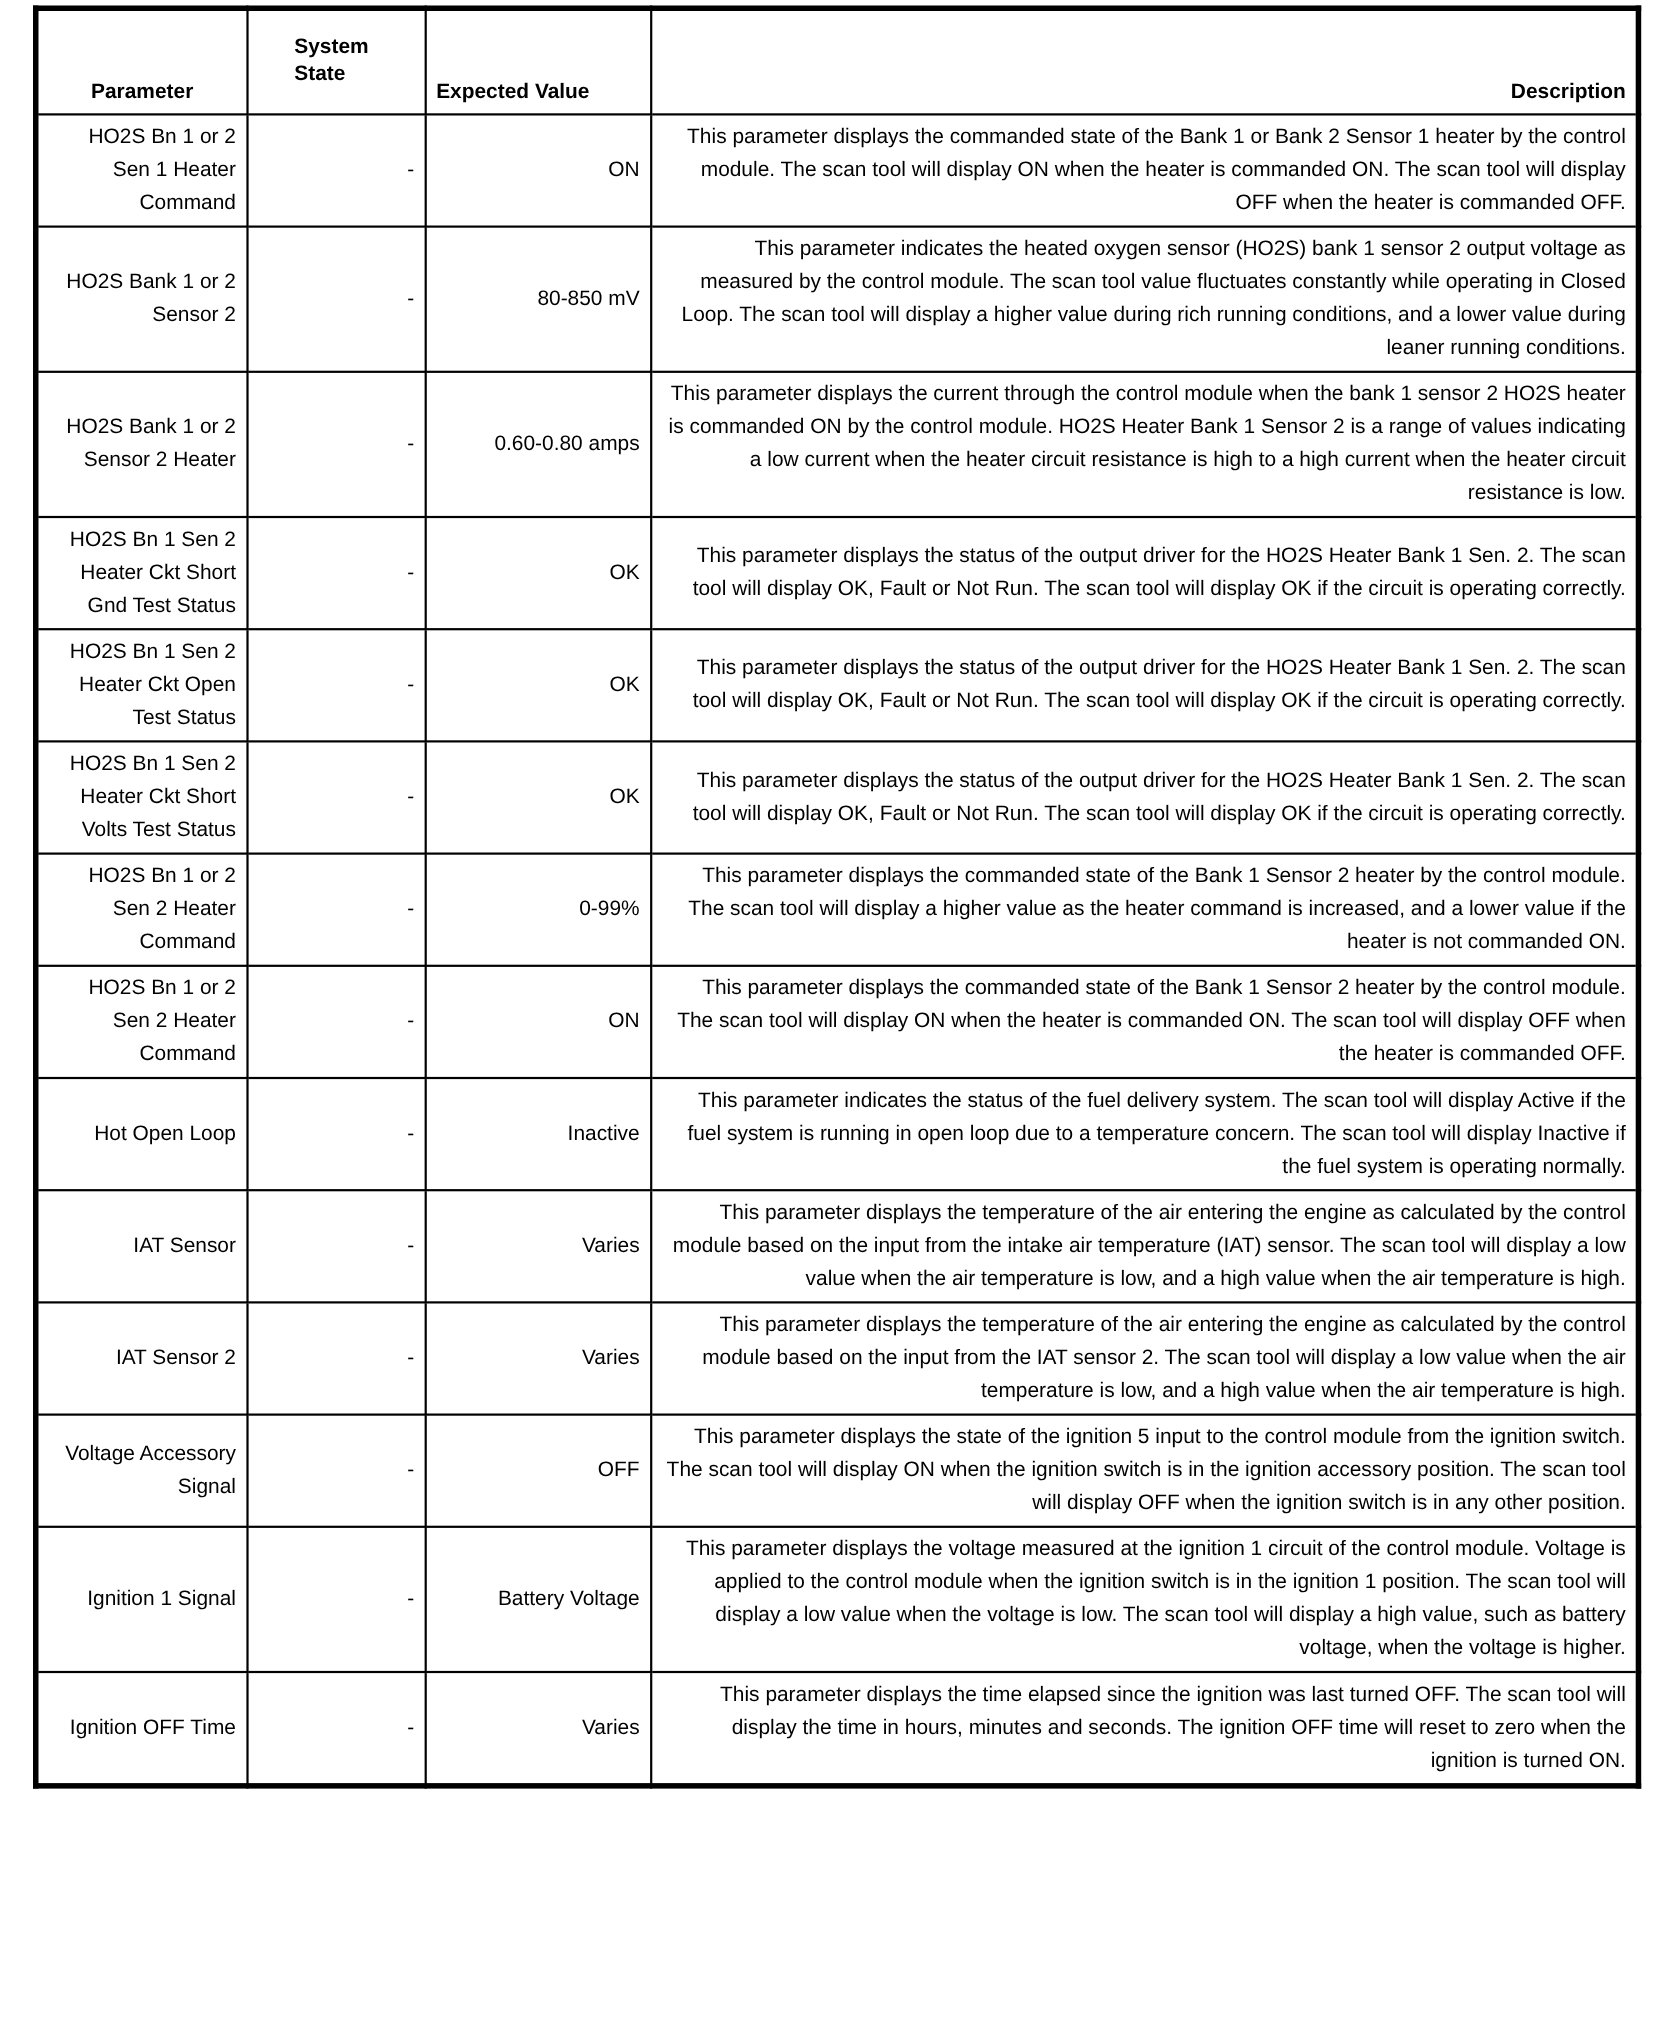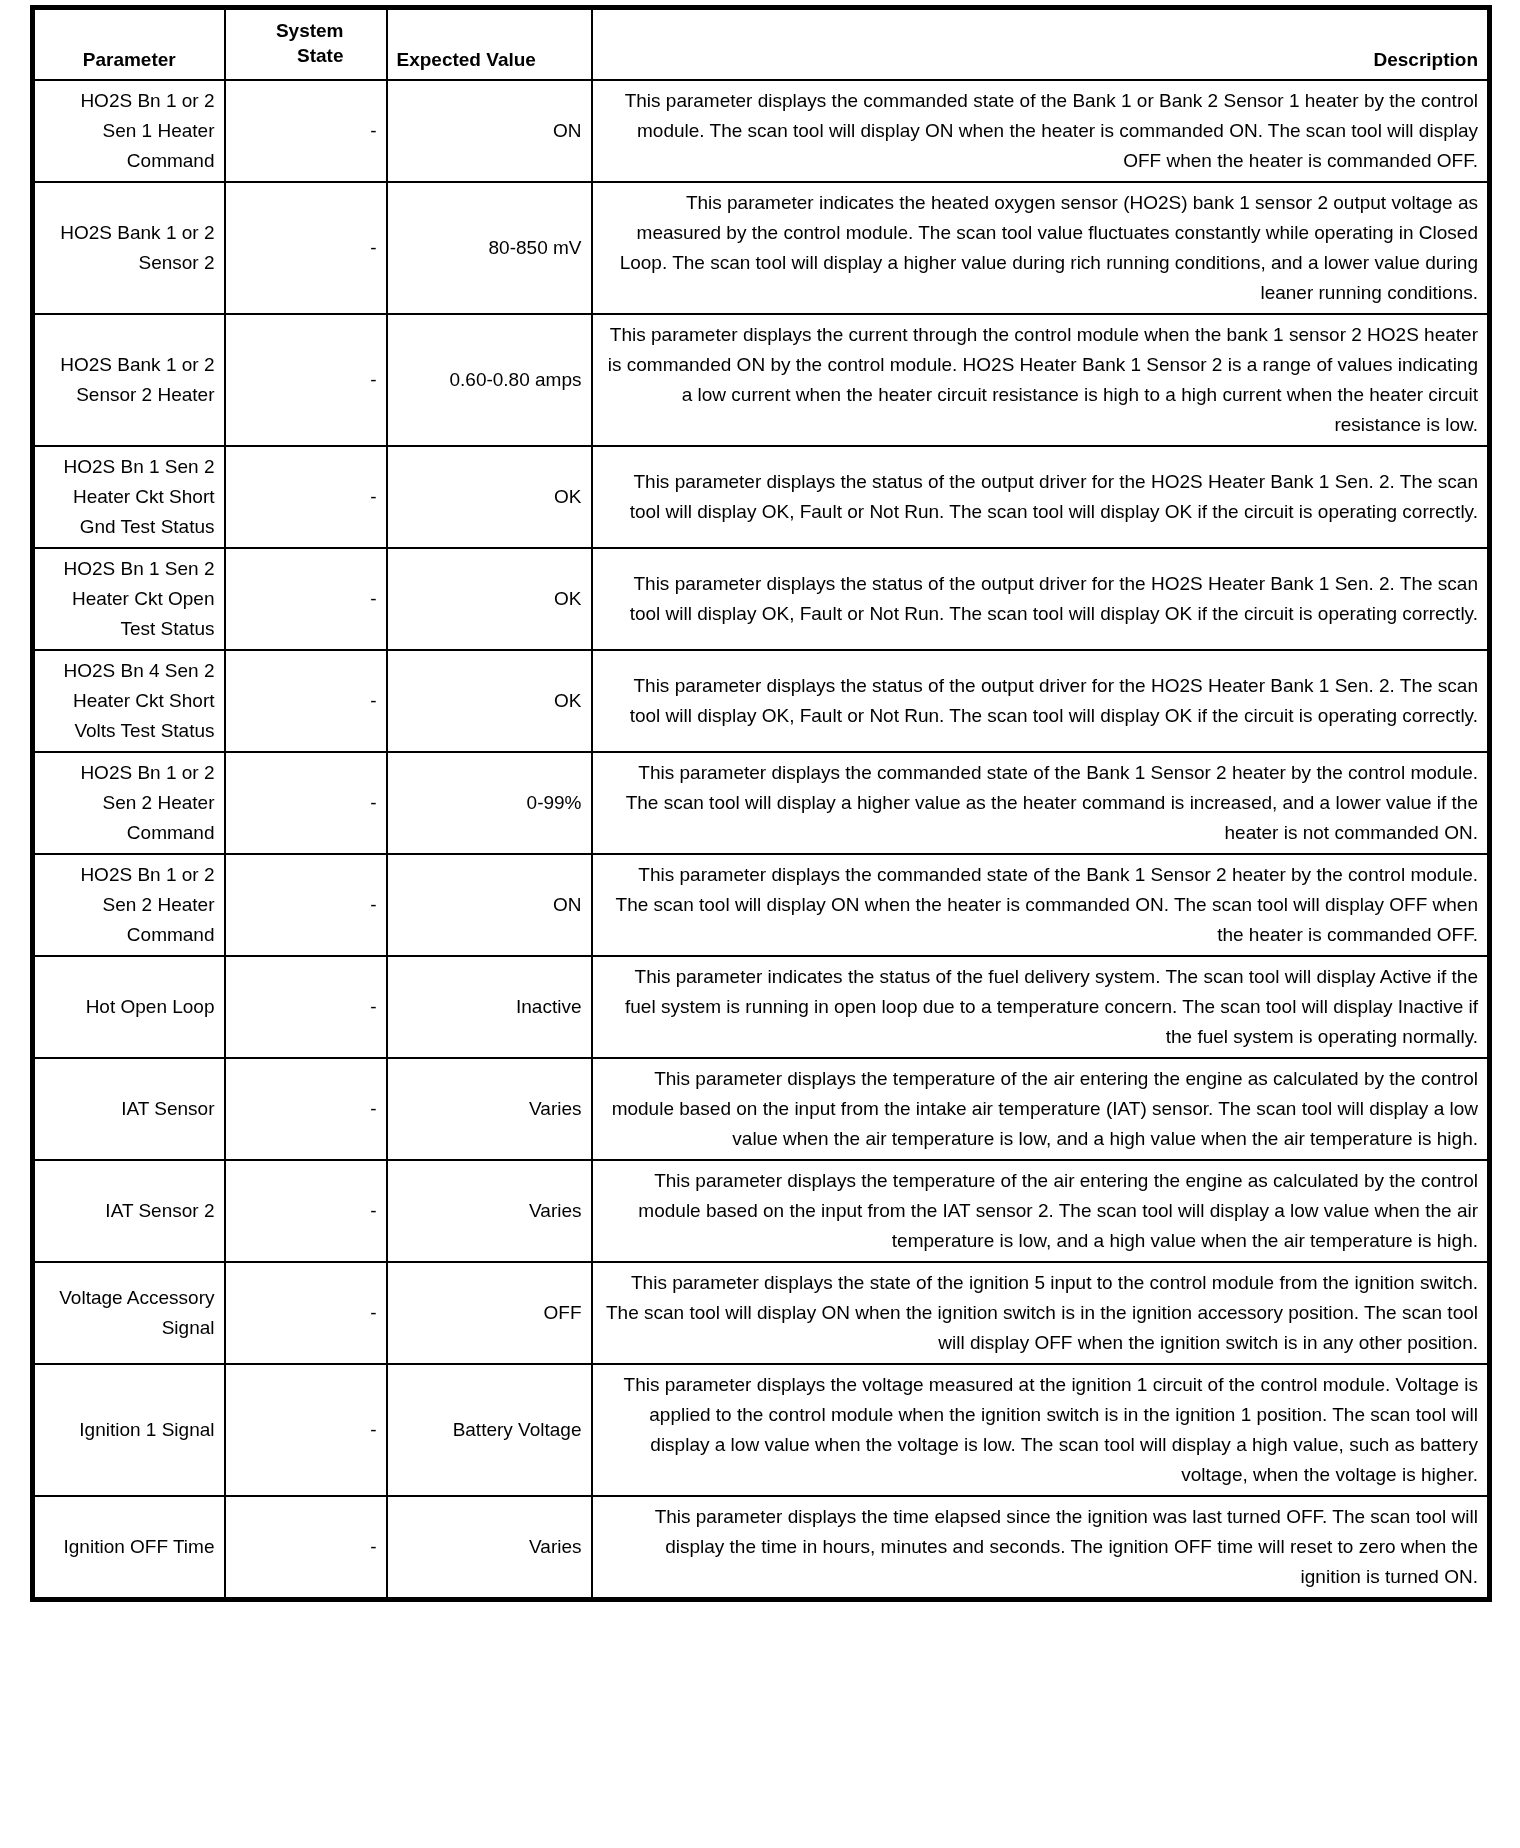--- a/index.html
+++ b/index.html
@@ -40,22 +40,22 @@
     line-height: 1.3;
     padding-bottom: 7px;
   }
   th.h-param  { text-align: center; }
   th.h-state  { text-align: center; }
   th.h-expected { text-align: left; }
   th.h-desc   { text-align: right; }
   .hdr-state-inner {
     display: block;
     width: 76px;
-    margin: 4px auto;
-    text-align: right;
+    margin: 16px auto;
+    text-align: left;
   }
   td {
     line-height: 30px;
   }
   td.col-param { }
   td.col-state { }
   td.col-expected { }
   td.col-desc { }
 </style>
 </head>
@@ -104,21 +104,21 @@
           <td class="col-expected">OK</td>
           <td class="col-desc">This parameter displays the status of the output driver for the HO2S Heater Bank 1 Sen. 2. The scan tool will display OK, Fault or Not Run. The scan tool will display OK if the circuit is operating correctly.</td>
         </tr>
         <tr>
           <td class="col-param">HO2S Bn 1 Sen 2 Heater Ckt Open Test Status</td>
           <td class="col-state">-</td>
           <td class="col-expected">OK</td>
           <td class="col-desc">This parameter displays the status of the output driver for the HO2S Heater Bank 1 Sen. 2. The scan tool will display OK, Fault or Not Run. The scan tool will display OK if the circuit is operating correctly.</td>
         </tr>
         <tr>
-          <td class="col-param">HO2S Bn 4 Sen 2 Heater Ckt Short Volts Test Status</td>
+          <td class="col-param">HO2S Bn 1 Sen 2 Heater Ckt Short Volts Test Status</td>
           <td class="col-state">-</td>
           <td class="col-expected">OK</td>
           <td class="col-desc">This parameter displays the status of the output driver for the HO2S Heater Bank 1 Sen. 2. The scan tool will display OK, Fault or Not Run. The scan tool will display OK if the circuit is operating correctly.</td>
         </tr>
         <tr>
           <td class="col-param">HO2S Bn 1 or 2 Sen 2 Heater Command</td>
           <td class="col-state">-</td>
           <td class="col-expected">0-99%</td>
           <td class="col-desc">This parameter displays the commanded state of the Bank 1 Sensor 2 heater by the control module. The scan tool will display a higher value as the heater command is increased, and a lower value if the heater is not commanded ON.</td>
         </tr>

